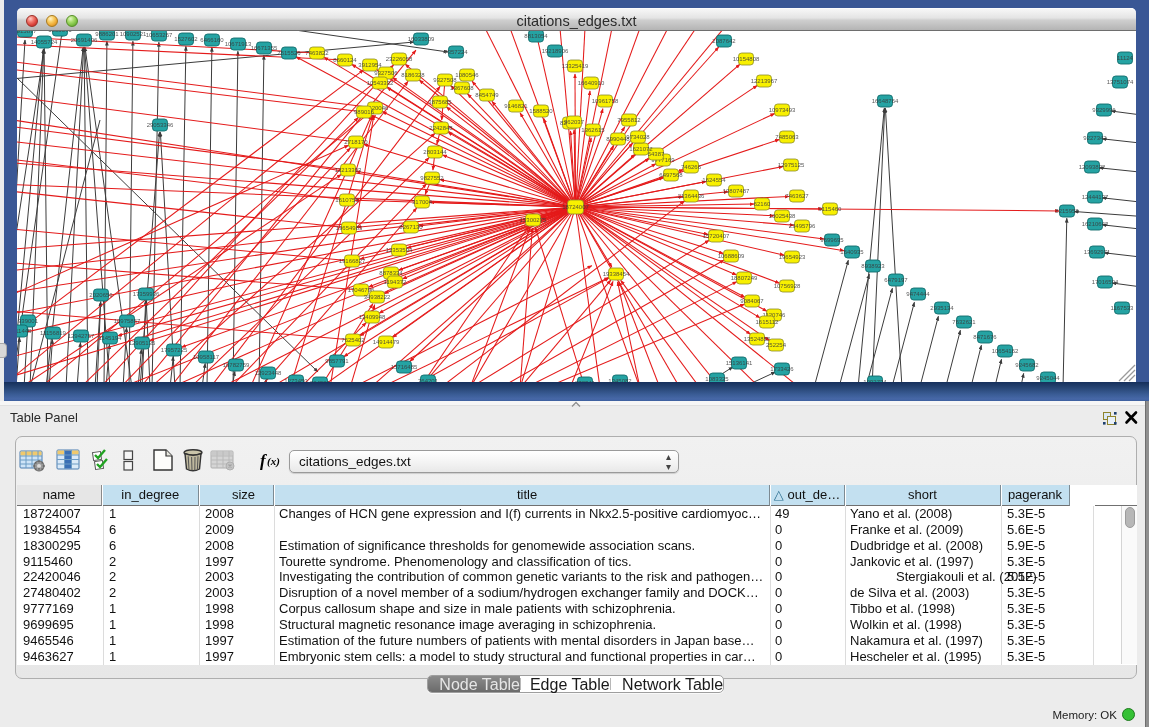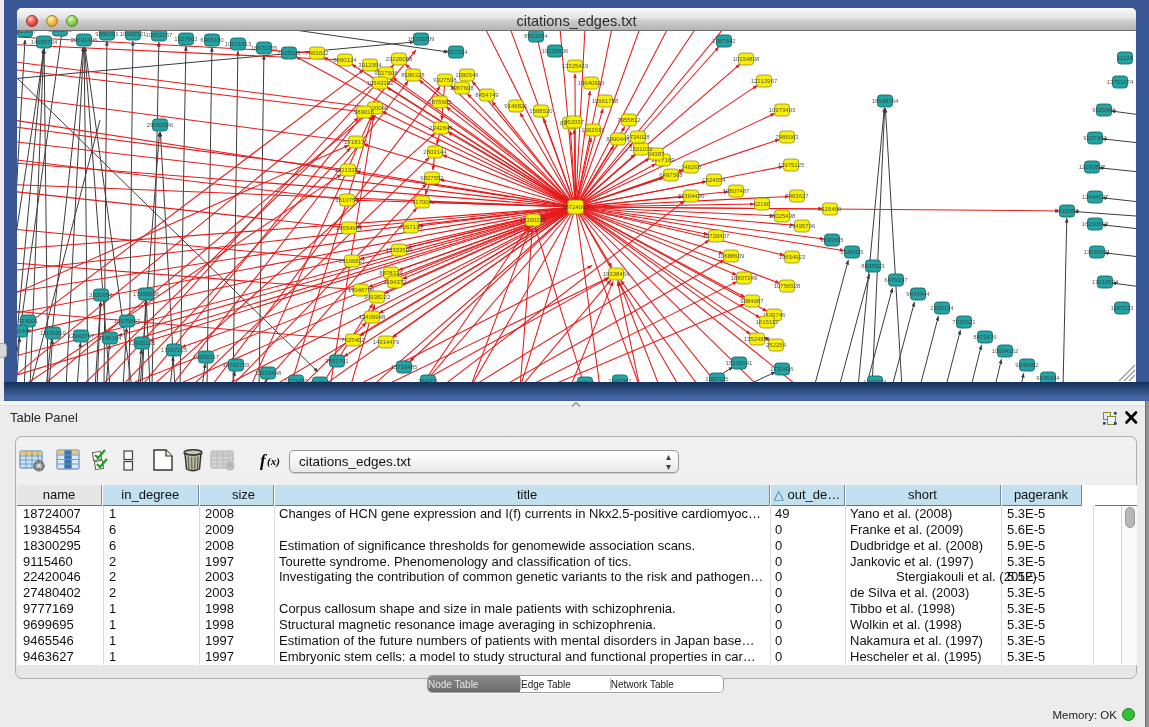--- a/index.html
+++ b/index.html
@@ -33,21 +33,21 @@
 #tbl {position:absolute;left:17px;top:485px;width:1120px;height:179.5px;background:#fff;overflow:hidden}
 .hcell {position:absolute;top:0;height:20.5px;background:#c3e0f0;border-right:1px solid #7d8a92;border-bottom:1px solid #707070;
   font-size:13px;color:#111;text-align:center;line-height:20px}
 .trow {position:absolute;left:0;width:1120px;height:15.85px;font-size:13px;color:#111}
 .trow span {position:absolute;top:0;line-height:15.85px;white-space:nowrap}
 .vline {position:absolute;top:20.5px;width:1px;height:159px;background:#dcdcdc}
 #sb {position:absolute;left:1104px;top:20.5px;width:16px;height:158px;background:#fafafa;border-left:1px solid #d5d5d5}
 #sb .thumb {position:absolute;left:2.5px;top:1.5px;width:10px;height:21px;border-radius:5px;background:#b7b7b7;border:1px solid #9b9b9b}
 #tabs {position:absolute;left:427px;top:674.5px;height:18.5px;border:1px solid #9e9e9e;border-radius:5px;background:#fff;
   display:flex;box-shadow:0 1px 0 rgba(255,255,255,0.7)}
-#tabs .seg {font-size:10px;color:#1a1a1a;line-height:17px;text-align:left}
+#tabs .seg {font-size:16px;color:#1a1a1a;line-height:17px;text-align:right}
 #tabs .sel {background:linear-gradient(#8b8b8b,#6b6b6b);color:#e6e6e6;border-radius:4px 0 0 4px}
 #tabs .sep {width:1px;background:#b8b8b8;margin:2px 0}
 #mem {position:absolute;right:32px;top:709px;font-size:11.5px;color:#222}
 #memdot {position:absolute;right:14px;top:708px;width:13px;height:13px;border-radius:50%;background:#35c135;border:1px solid #1e7a1e}
 #rstrip {position:absolute;right:0px;top:401px;width:4px;height:326px;background:#8f8f8f;border-left:1px solid #6e6e6e}
 </style></head>
 <body>
 <div id="desk">
     <div class="lstrip"></div>
     <div class="band"></div>
@@ -674,21 +674,21 @@
     <div class="txt">citations_edges.txt</div>
     <div class="arr">▴<br>▾</div>
   </div>
 <div id="tbl">
   <div class="hcell" style="left:0;width:85px;background:#e6e6e6;border-right:1px solid #8a8a8a">name</div>
   <div class="hcell" style="left:86px;width:95.5px">in_degree</div>
   <div class="hcell" style="left:182.5px;width:74px;padding-left:15px">size</div>
   <div class="hcell" style="left:257.5px;width:495px;padding-left:11px">title</div>
   <div class="hcell" style="left:753.5px;width:74px"><span style="color:#2a6d8f">△</span> out_de…</div>
   <div class="hcell" style="left:828.5px;width:155px;">short</div>
-  <div class="hcell" style="left:984.5px;width:80px;padding-left:0">pagerank</div>
+  <div class="hcell" style="left:984.5px;width:68px;padding-left:0">pagerank</div>
   <div class="hcell" style="left:1077.5px;width:42.5px;background:#fff;border-right:none"></div>
   <div class="vline" style="left:85.5px"></div>
   <div class="vline" style="left:181.5px"></div>
   <div class="vline" style="left:256.5px"></div>
   <div class="vline" style="left:752.5px"></div>
   <div class="vline" style="left:827.5px"></div>
   <div class="vline" style="left:983.5px"></div>
   <div class="vline" style="left:1075.5px"></div>
   <div class="trow" style="top:21.00px">
 <span style="left:6px">18724007</span>
@@ -731,20 +731,21 @@
 <span style="left:188px">2003</span>
 <span style="left:262px">Investigating the contribution of common genetic variants to the risk and pathogen…</span>
 <span style="left:758px">0</span>
 <span style="left:879px">Stergiakouli et al. (2012)</span>
 <span style="left:990px">5.5E-5</span>
 </div>
     <div class="trow" style="top:100.25px">
 <span style="left:6px">27480402</span>
 <span style="left:92px">2</span>
 <span style="left:188px">2003</span>
+<span style="left:262px">Disruption of a novel member of a sodium/hydrogen exchanger family and DOCK…</span>
 <span style="left:758px">0</span>
 <span style="left:833px">de Silva et al. (2003)</span>
 <span style="left:990px">5.3E-5</span>
 </div>
     <div class="trow" style="top:116.10px">
 <span style="left:6px">9777169</span>
 <span style="left:92px">1</span>
 <span style="left:188px">1998</span>
 <span style="left:262px">Corpus callosum shape and size in male patients with schizophrenia.</span>
 <span style="left:758px">0</span>

